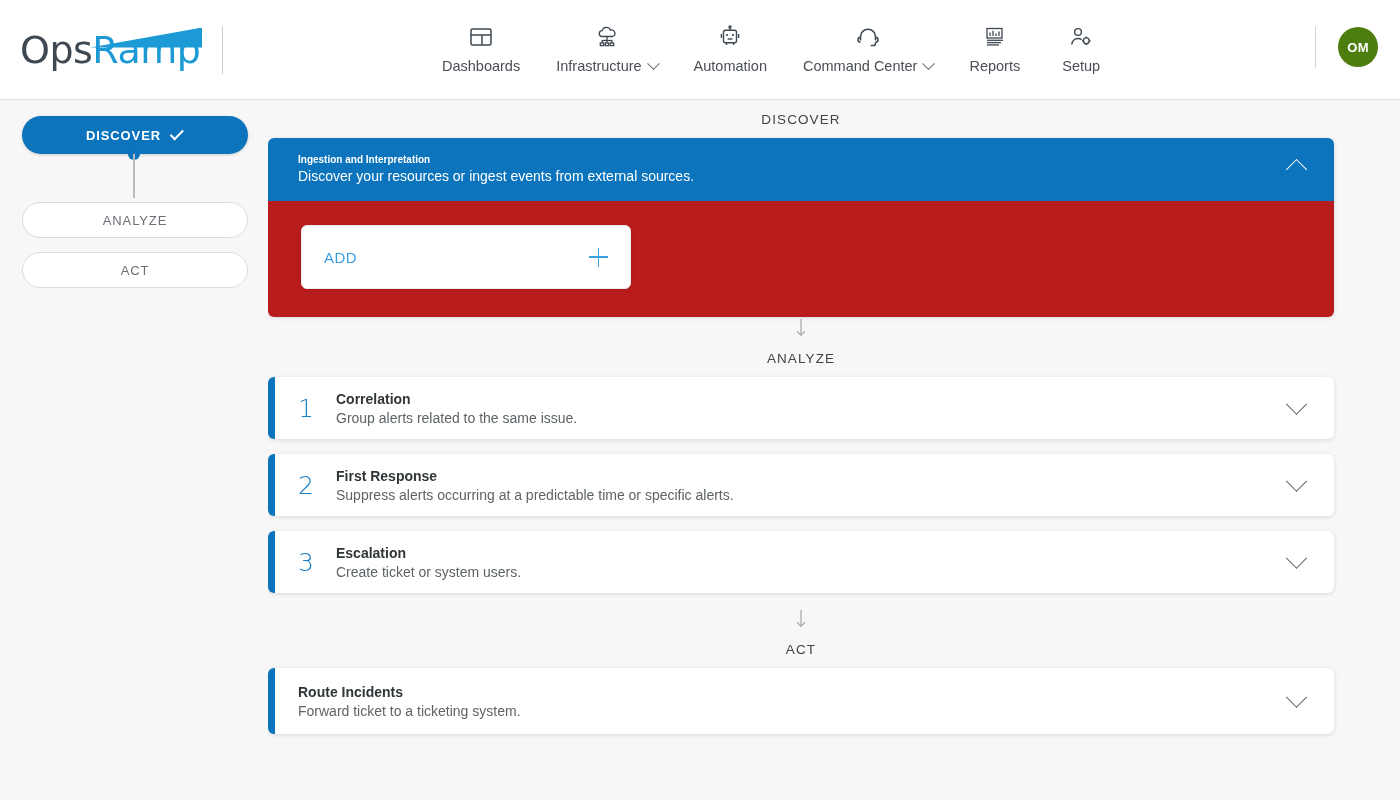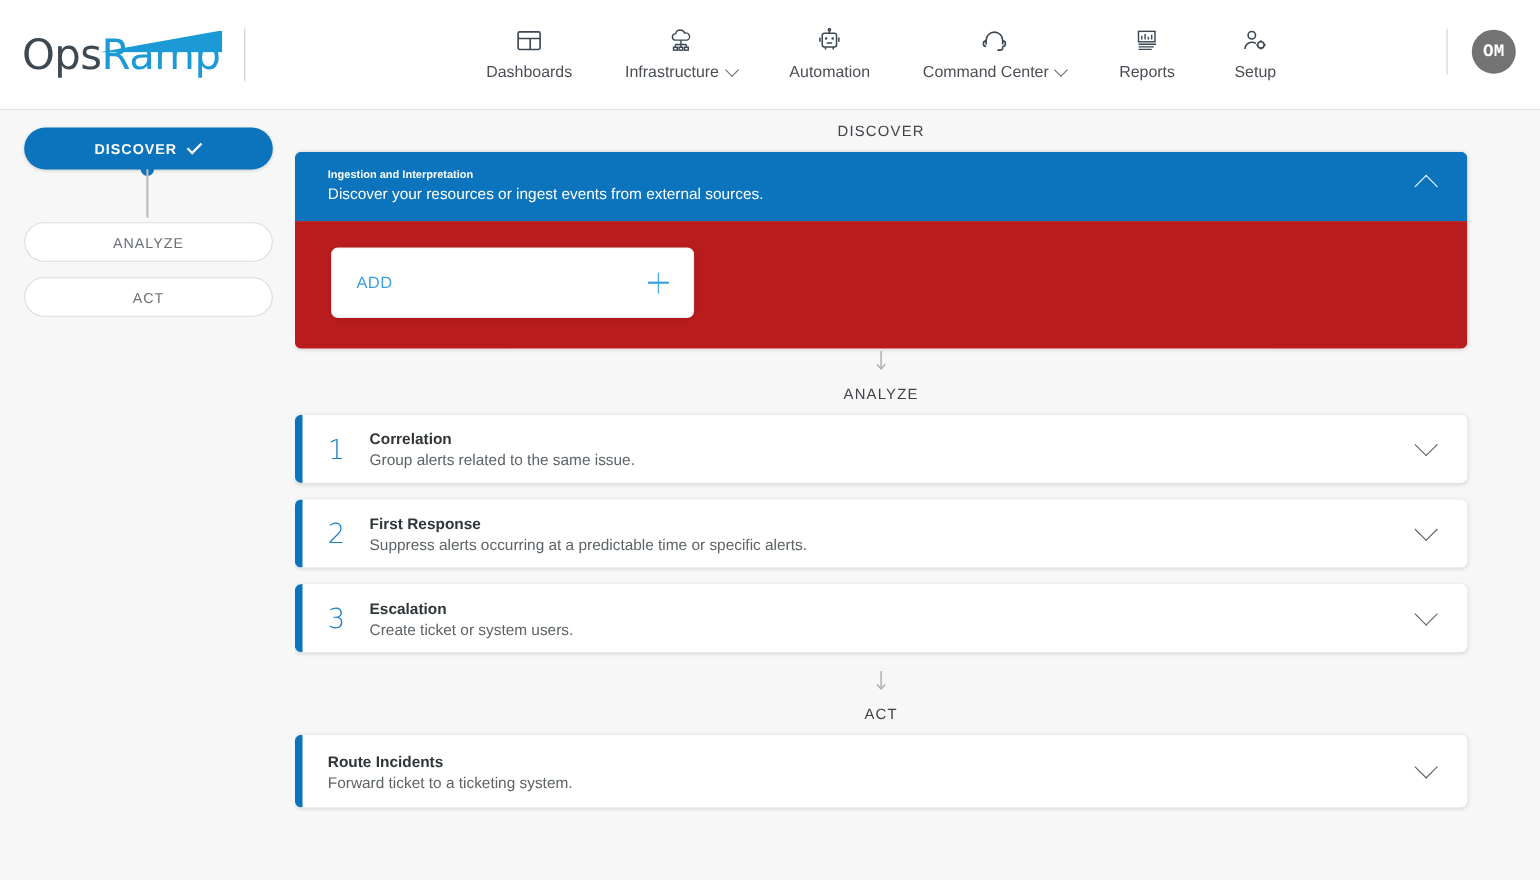--- a/index.html
+++ b/index.html
@@ -59,21 +59,21 @@
   .brand-divider {
     width: 1px;
     height: 48px;
     background: #c9ccd0;
     margin-left: 14px;
   }
 
   .nav {
     display: flex;
     align-items: flex-start;
-    gap: 12px;
+    gap: 0;
     position: absolute;
     left: 424px;
     top: 22px;
   }
   .nav-item {
     display: flex;
     flex-direction: column;
     align-items: center;
     padding: 0 18px;
     cursor: pointer;
@@ -114,30 +114,29 @@
   }
   .nav-sep {
     width: 1px;
     height: 42px;
     background: #d2d5d8;
   }
   .avatar {
     width: 40px;
     height: 40px;
     border-radius: 50%;
-    background: #737373;
+    background: #4d7c0f;
     color: #ffffff;
-    font-size: 16px;
+    font-size: 13px;
     font-weight: bold;
     display: flex;
     align-items: center;
     justify-content: center;
     letter-spacing: 0.3px;
     cursor: pointer;
-    font-family: Liberation Mono, monospace;
   }
 
   
   .page {
     display: flex;
     height: 700px;
   }
 
   
   .sidebar {

